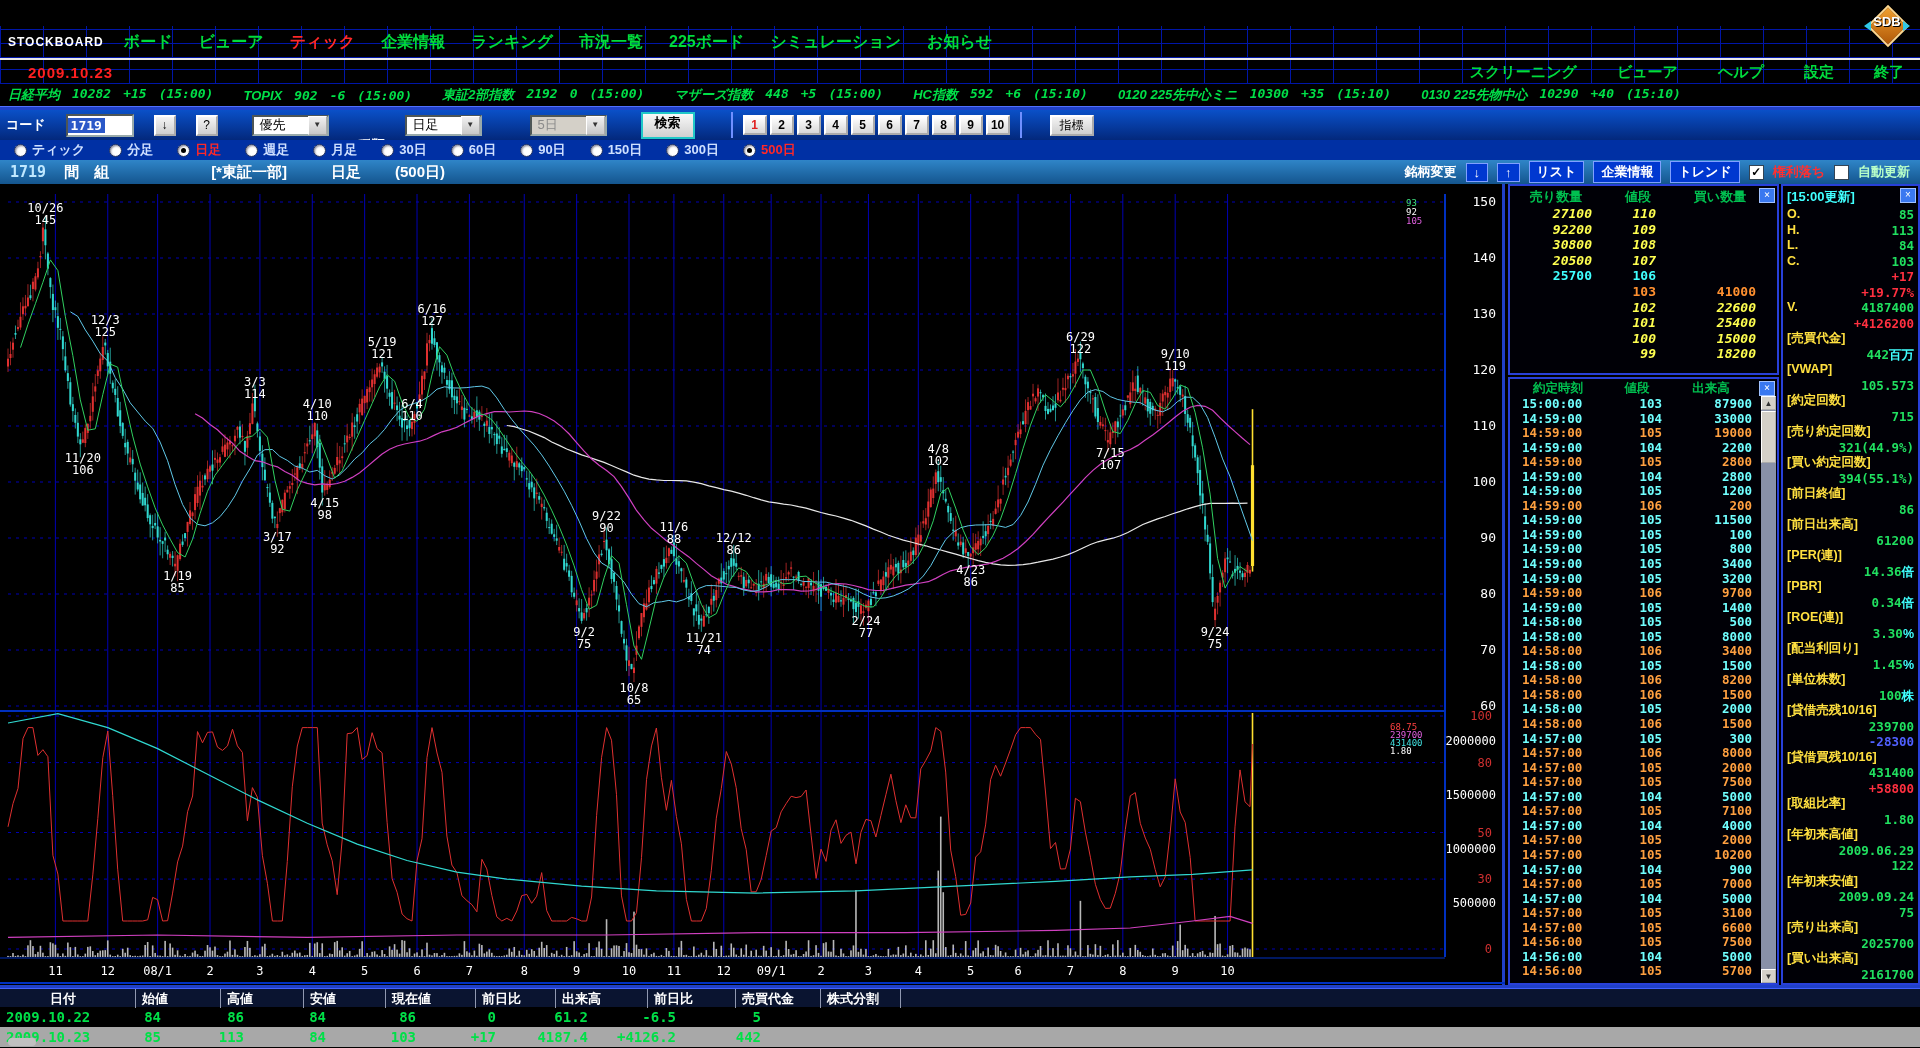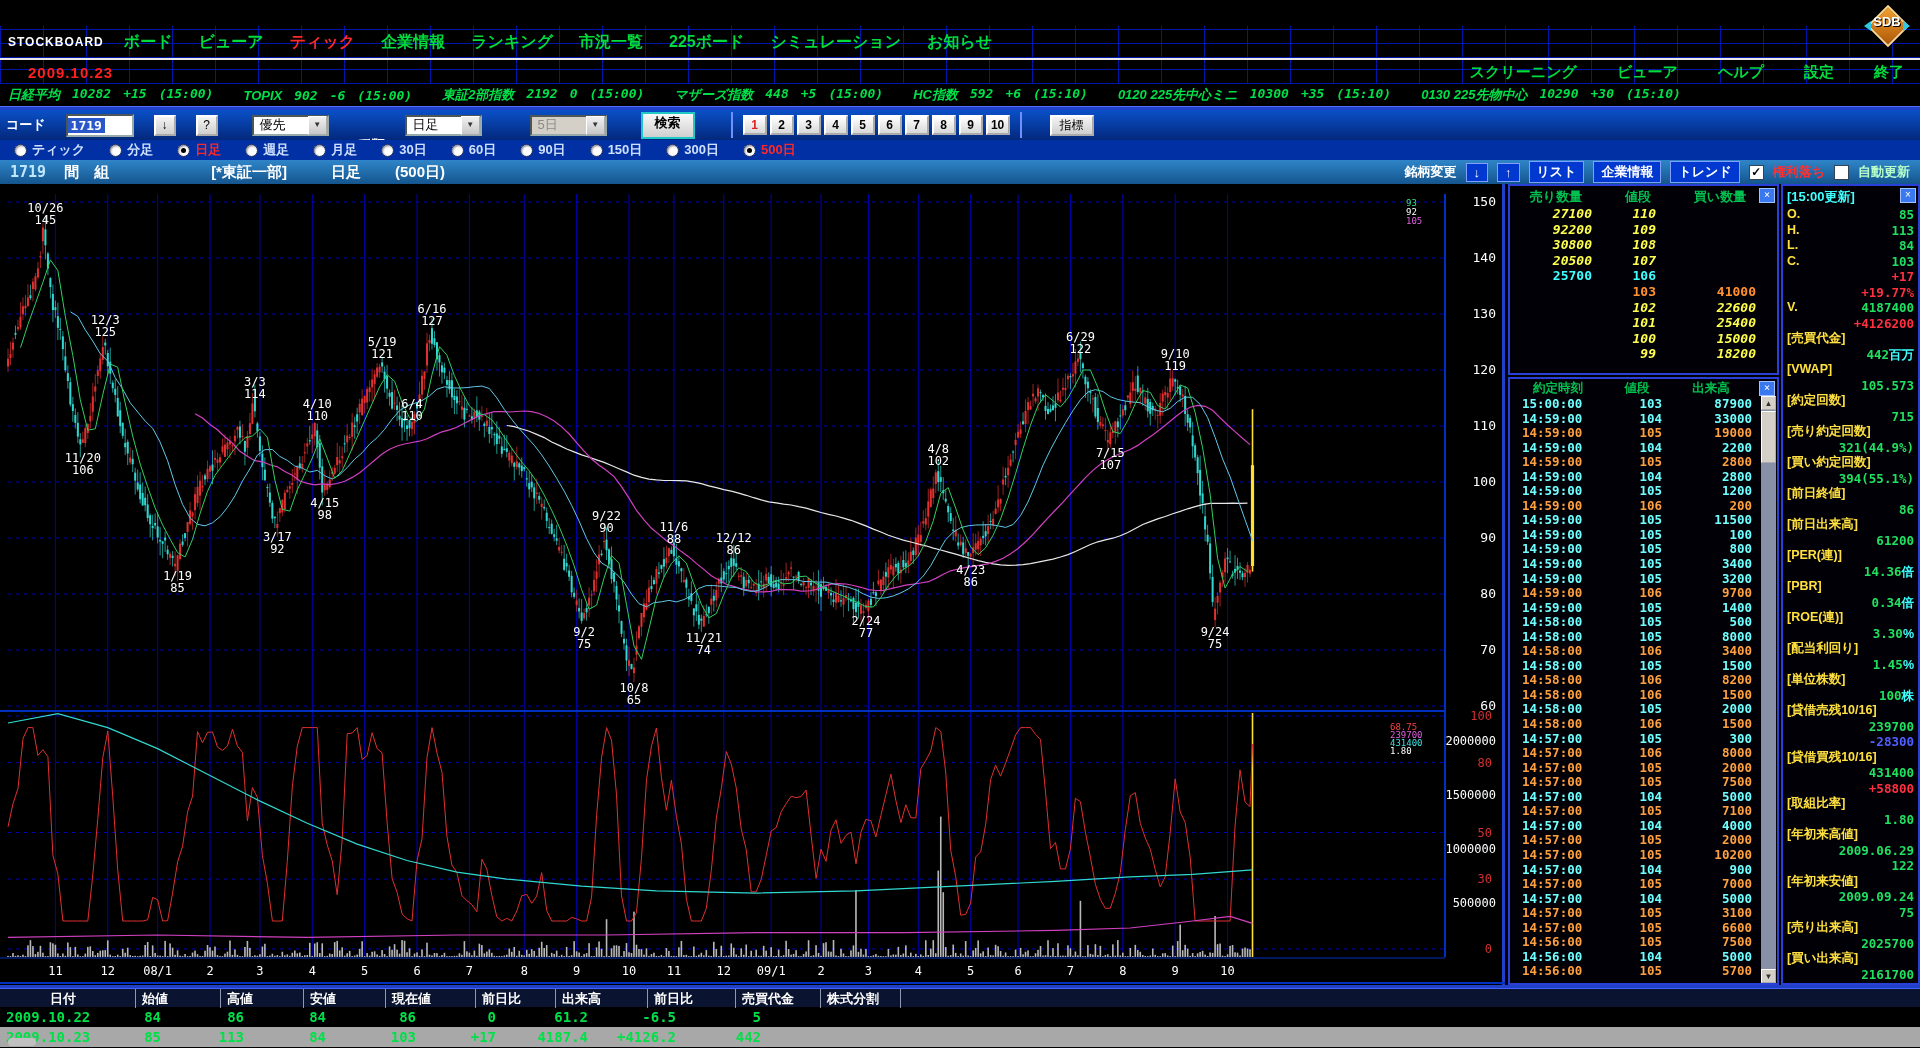--- a/index.html
+++ b/index.html
@@ -201,21 +201,21 @@
     </span>
       <span class="tk">
       <i>0120 225先中心ミニ</i>
         <i class="mono">10300</i>
         <i class="mono">+35</i>
         <i class="mono">(15:10)</i>
     </span>
       <span class="tk">
       <i>0130 225先物中心</i>
         <i class="mono">10290</i>
-        <i class="mono">+30</i>
+        <i class="mono">+40</i>
         <i class="mono">(15:10)</i>
     </span>
     </div>
   <div id="bluebar"></div>
 
   <div id="toolbar">
     <span class="tlabel">コード</span>
     <span id="codebox">
         <span>1719</span>
       </span>

